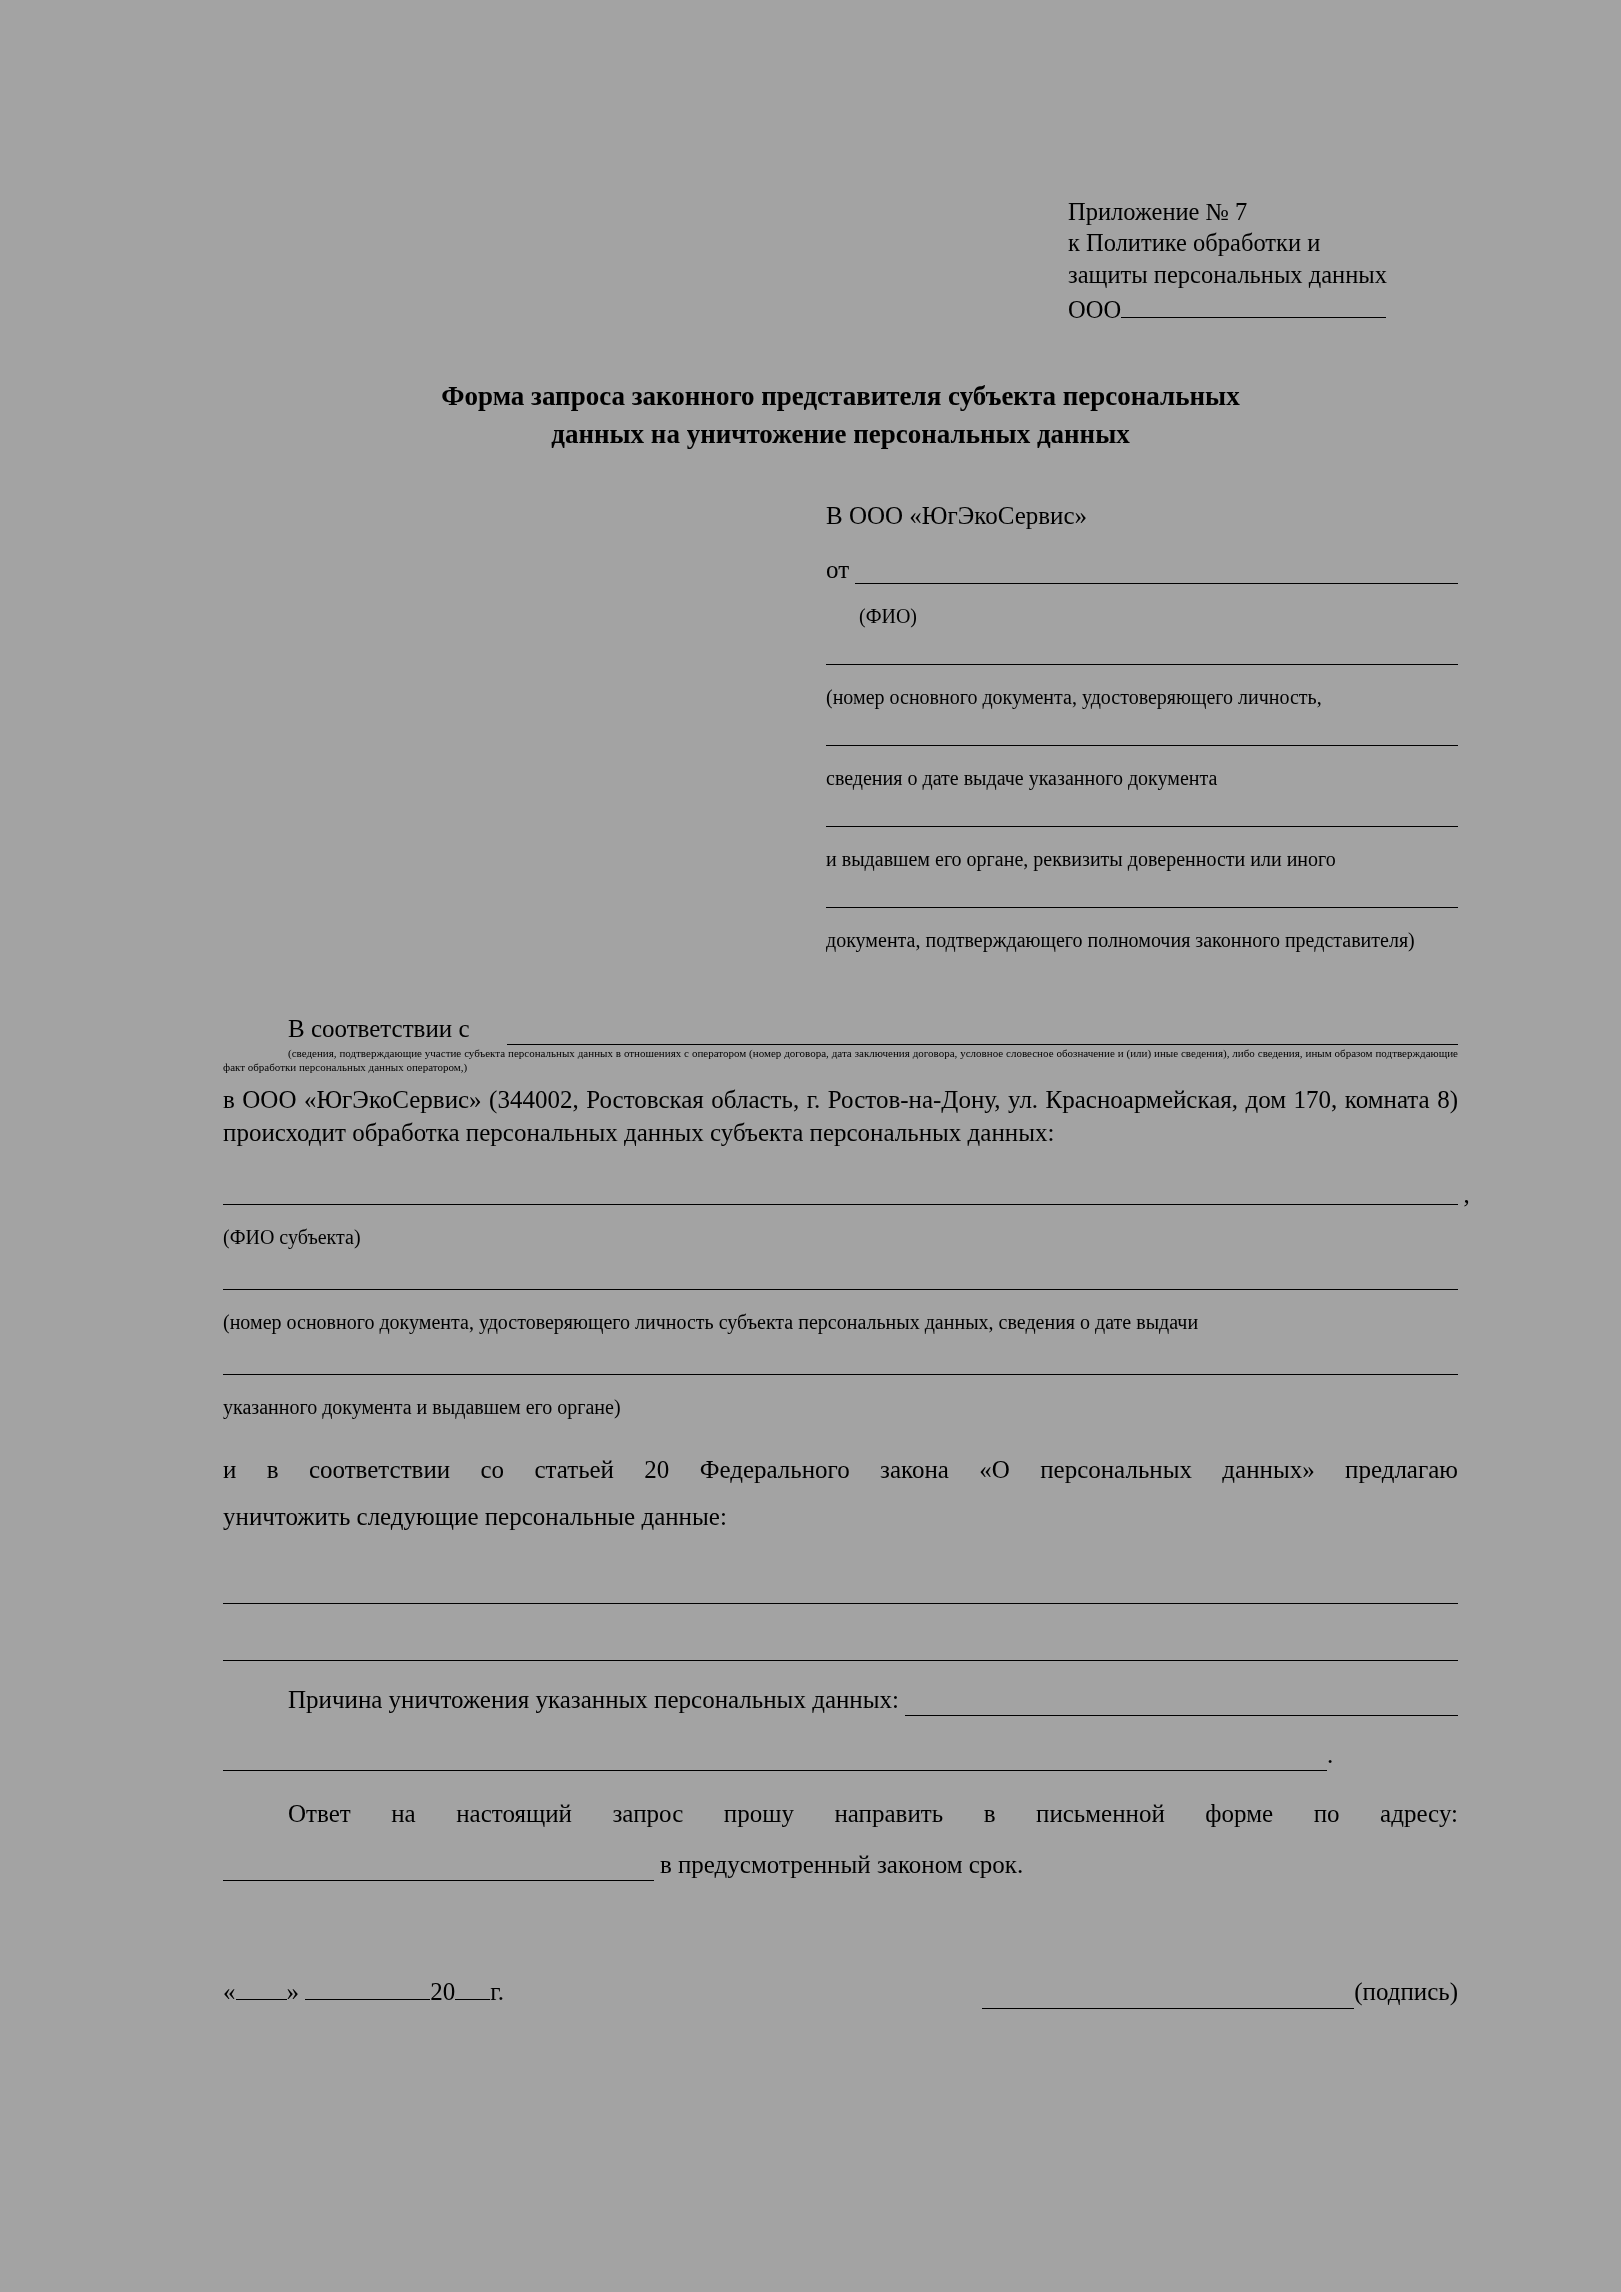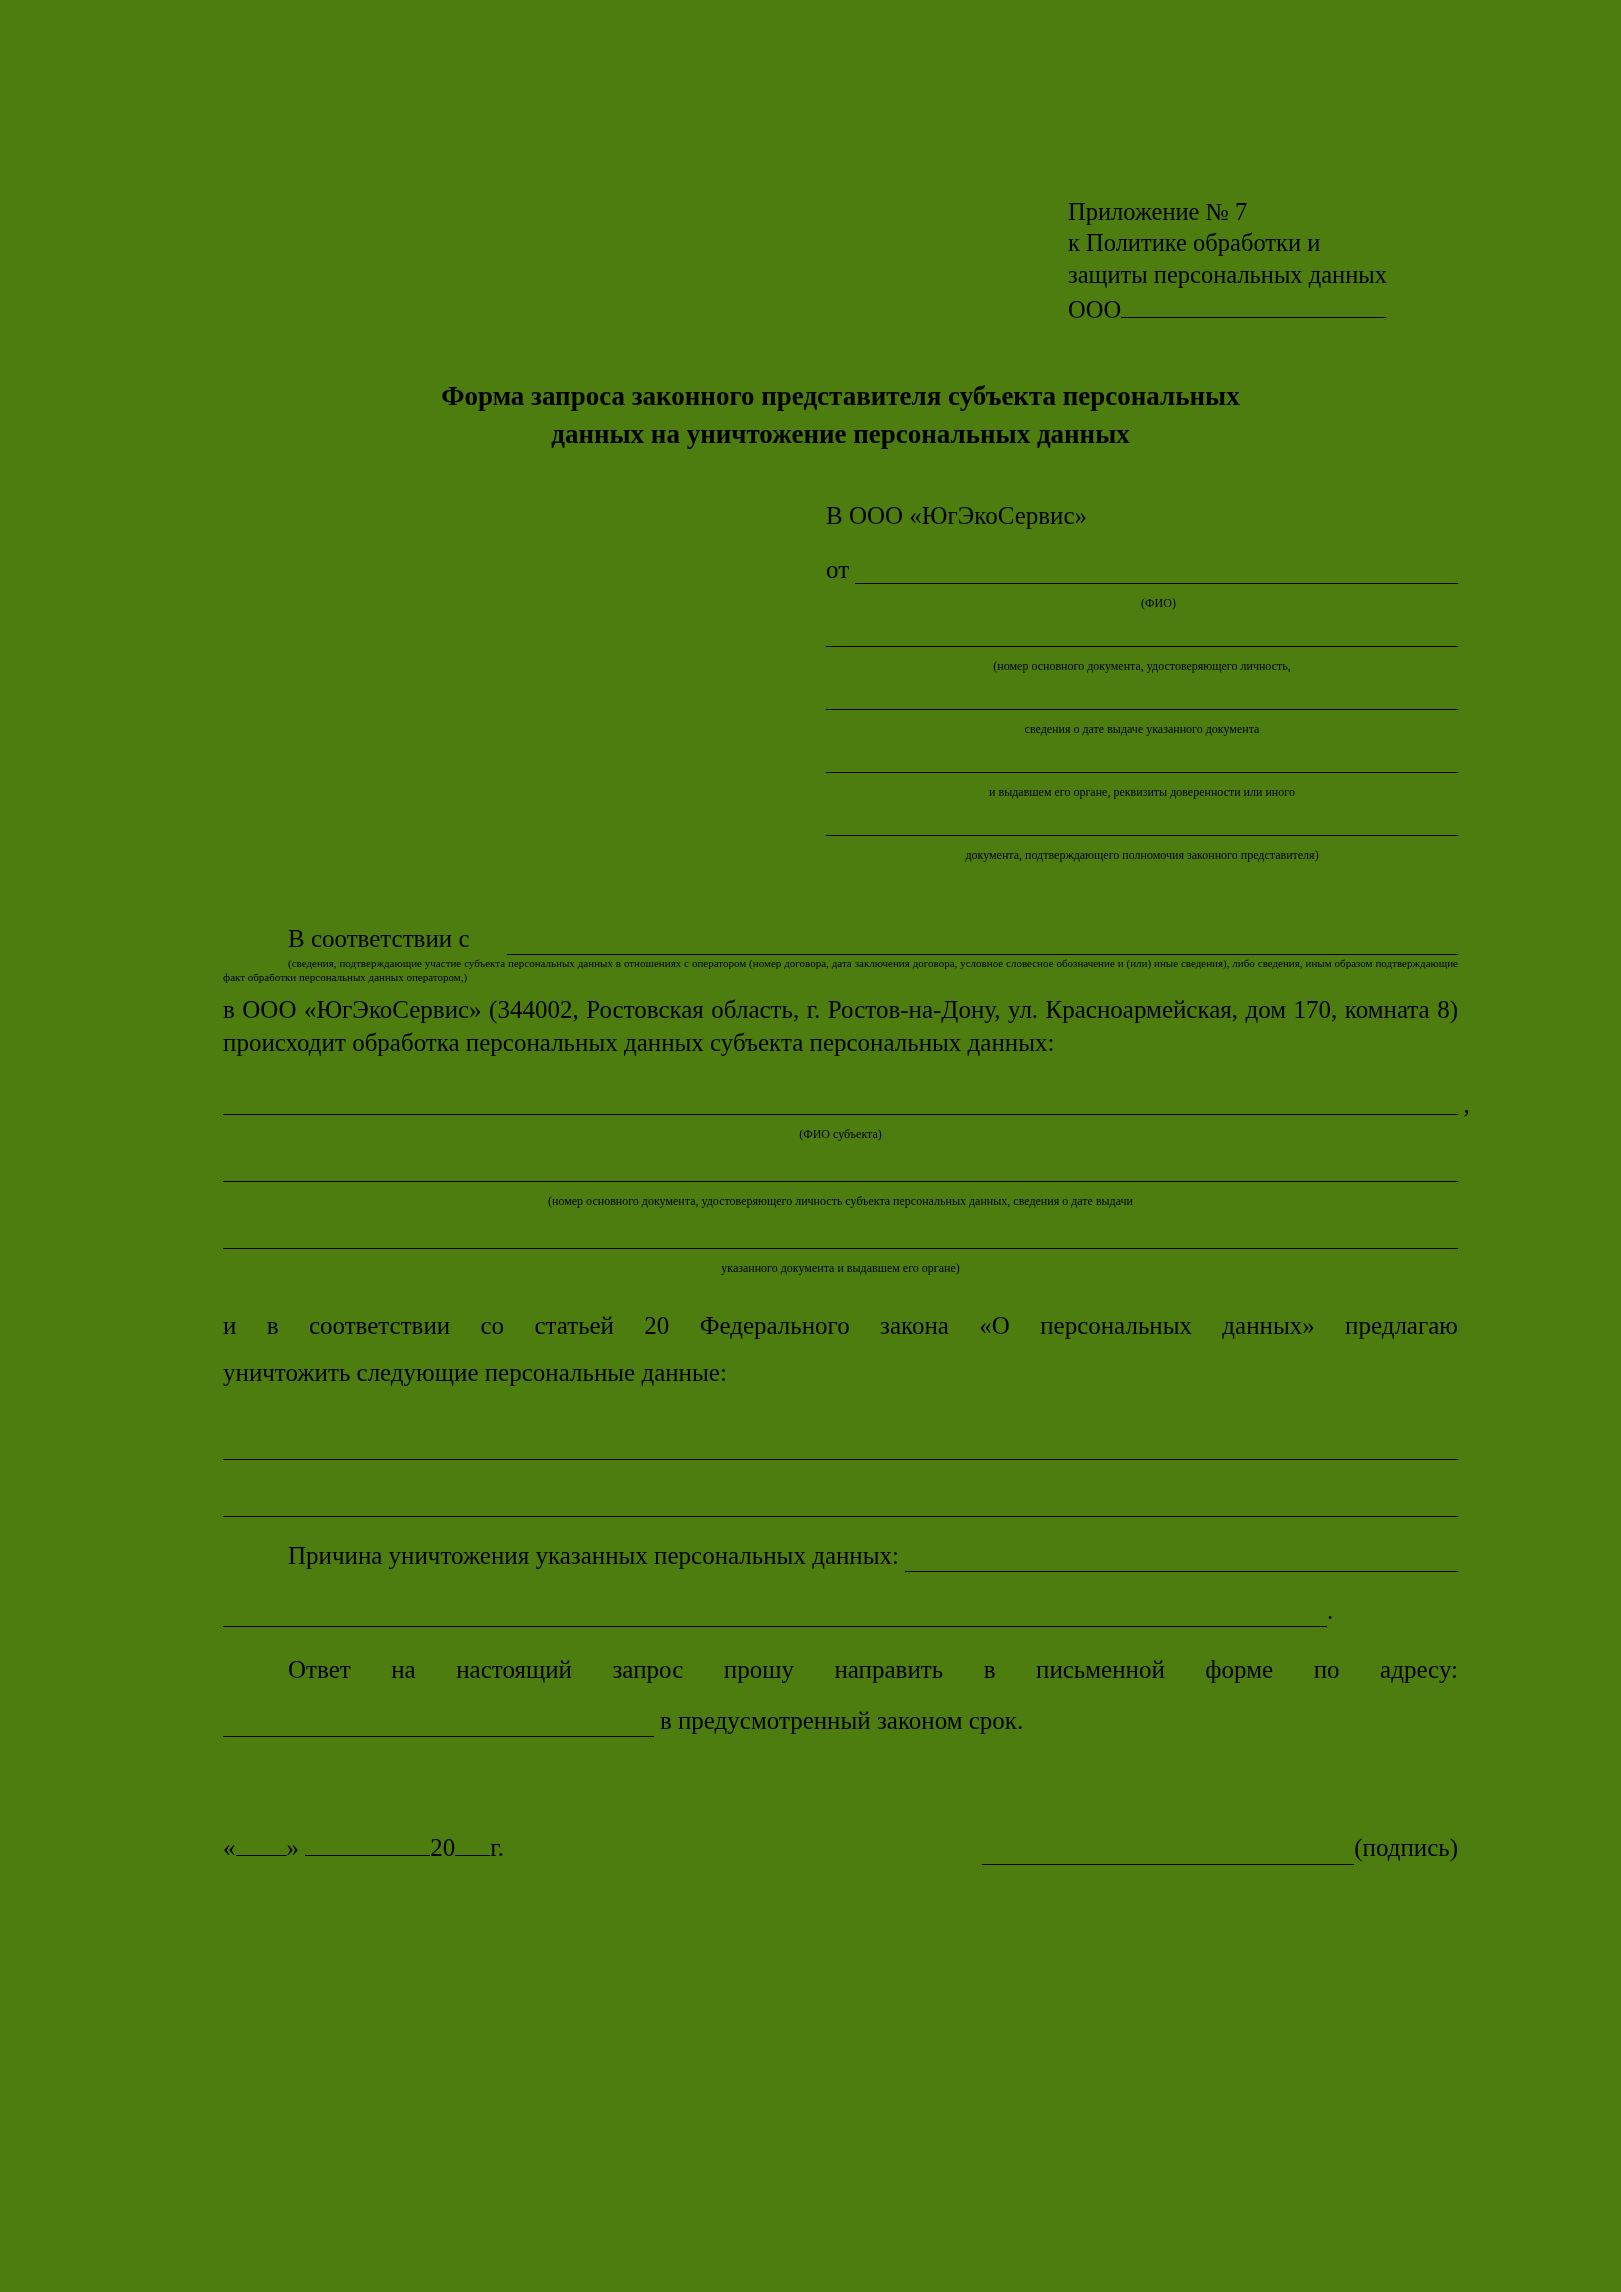--- a/index.html
+++ b/index.html
@@ -9,21 +9,21 @@
   }
   body {
     font-family: "Liberation Serif", "DejaVu Serif", serif;
     color: #000000;
   }
   .page {
     position: relative;
     width: 1621px;
     height: 2293px;
     margin: 0 auto;
-    background: #4d7c0f;
+    background: #a3a3a3;
     box-sizing: border-box;
     padding: 8px;
     overflow: hidden;
   }
   .content {
     position: absolute;
     left: 223px;
     top: 196px;
     width: 1235px;
   }
@@ -74,24 +74,24 @@
   .addr .from-row .lbl {
     white-space: nowrap;
     padding-right: 5.9px;
   }
   .addr .from-row .fill {
     flex: 1;
     border-bottom: 1.6px solid #000;
     height: 21.6px;
   }
   .cap {
-    text-align: center;
-    font-size: 12px;
+    text-align: left;
+    font-size: 20px;
     line-height: 1.25;
-    margin-top: 12px;
+    margin-top: 20px;
     font-family: "Liberation Serif", "DejaVu Serif", serif;
   }
   .blank-line {
     border-bottom: 1.6px solid #000;
     height: 29px;
   }
   .addr .grp {
     margin-top: 5.9px;
   }
 

